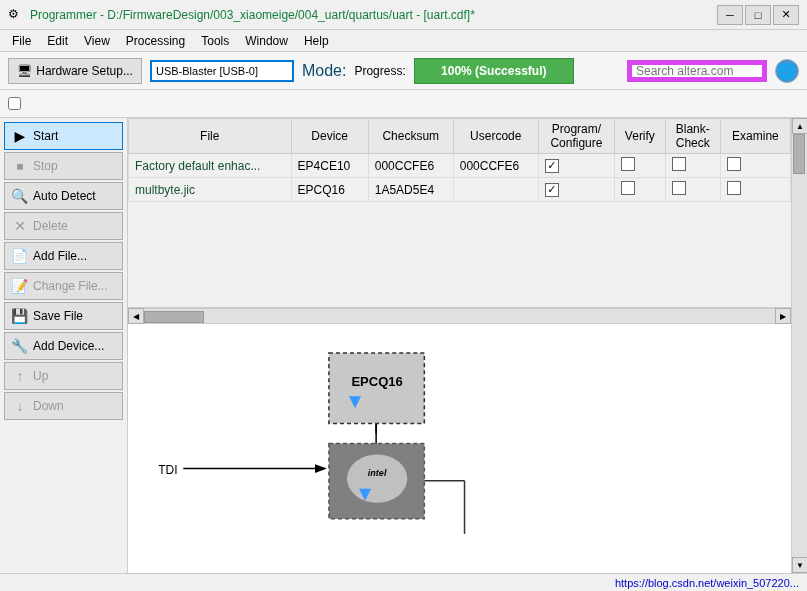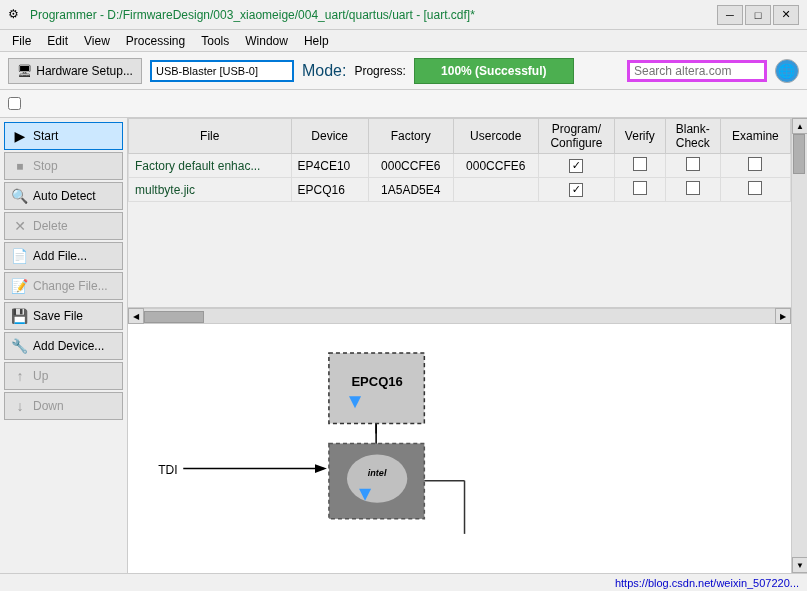--- a/index.html
+++ b/index.html
@@ -63,21 +63,21 @@
       height: 22px; border: 1px solid #adadad;
       padding: 0 4px; font-size: 12px; width: 140px; background: white;
     }
     .progress-label { font-size: 12px; color: #000; }
     .progress-bar-container {
       width: 160px; height: 26px; background: #4caf50;
       border: 1px solid #388e3c; display: flex; align-items: center; justify-content: center;
     }
     .progress-bar-text { color: white; font-size: 12px; font-weight: bold; }
     .search-box {
-      height: 22px; border: 3px solid #d946ef;
+      height: 22px; border: 5px solid #d946ef;
       padding: 0 4px; font-size: 12px; width: 140px; background: white;
       margin-left: auto;
     }
     .globe-btn {
       width: 24px; height: 24px; border: 1px solid #adadad;
       background: #3498db; border-radius: 50%; display: flex; align-items: center; justify-content: center;
       cursor: pointer; color: white; font-size: 14px;
     }
 
     
@@ -134,21 +134,21 @@
       background: #e8e8e8;
       border: 1px solid #ccc;
       padding: 3px 6px;
       text-align: center;
       font-weight: normal;
       position: sticky; top: 0; z-index: 1;
     }
     .prog-table td {
       border: 1px solid #ddd;
       padding: 3px 6px;
-      text-align: center;
+      text-align: left;
     }
     .prog-table td.left { text-align: left; color: #14532d; cursor: pointer; }
     .prog-table td.device-cell { text-align: left; }
     .checkbox-cell { text-align: center; }
     .check-box {
       width: 14px; height: 14px; border: 1px solid #666;
       display: inline-flex; align-items: center; justify-content: center;
       background: white; cursor: pointer; font-size: 12px;
     }
     .check-box.checked::after { content: '✓'; color: #000; font-size: 11px; }
@@ -338,21 +338,21 @@
 
   <div class="right-with-scroll">
     <div class="table-and-diagram">
 
       <div class="table-area">
         <table class="prog-table">
           <thead>
             <tr>
               <th>File</th>
               <th>Device</th>
-              <th>Factory</th>
+              <th>Checksum</th>
               <th>Usercode</th>
               <th>Program/<br>Configure</th>
               <th>Verify</th>
               <th>Blank-<br>Check</th>
               <th>Examine</th>
             </tr>
           </thead>
           <tbody id="table-body">
 
           <tr>

